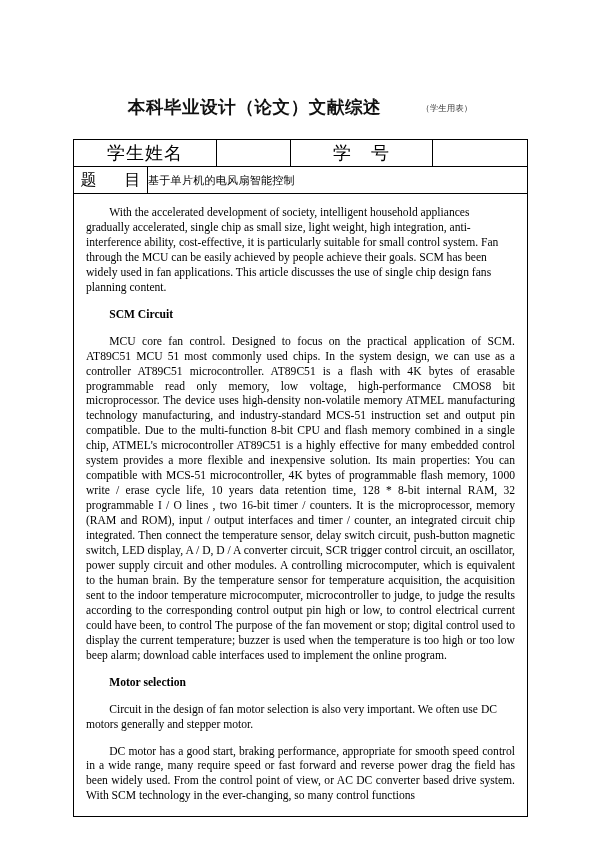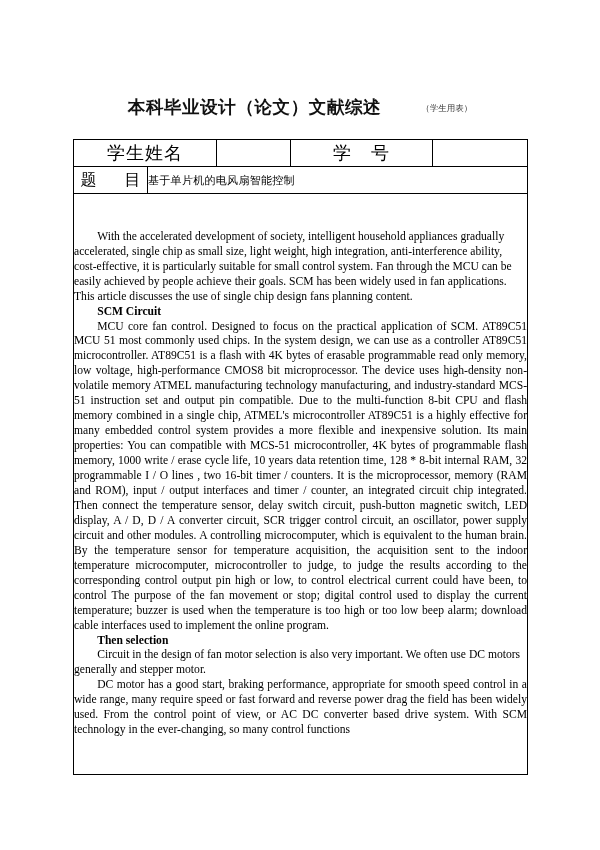--- a/index.html
+++ b/index.html
@@ -105,21 +105,21 @@
     height: 580px;
     vertical-align: top;
     padding: 4px 8px 4px 8px;
   }
   .body-inner {
     font-size: 11.6px;
     line-height: 14.95px;
     color: #000;
   }
   .body-inner p {
-    margin: 0;
+    margin: 12px;
     text-indent: 2em;
     text-align: justify;
     -webkit-hyphens: none;
     hyphens: none;
   }
   .body-inner p.ragged {
     text-align: left;
   }
   .body-inner p.heading {
     font-weight: bold;
@@ -155,21 +155,21 @@
       <tr>
         <td class="cell-label-wide">题　目</td>
         <td class="cell-subject" colspan="4">基于单片机的电风扇智能控制</td>
       </tr>
       <tr>
         <td class="cell-body" colspan="5">
           <div class="body-inner">
               <p class="ragged">With the accelerated development of society, intelligent household appliances gradually accelerated, single chip as small size, light weight, high integration, anti-interference ability, cost-effective, it is particularly suitable for small control system. Fan through the MCU can be easily achieved by people achieve their goals. SCM has been widely used in fan applications. This article discusses the use of single chip design fans planning content.</p>
               <p class="heading">SCM Circuit</p>
               <p class="">MCU core fan control. Designed to focus on the practical application of SCM. AT89C51 MCU 51 most commonly used chips. In the system design, we can use as a controller AT89C51 microcontroller. AT89C51 is a flash with 4K bytes of erasable programmable read only memory, low voltage, high-performance CMOS8 bit microprocessor. The device uses high-density non-volatile memory ATMEL manufacturing technology manufacturing, and industry-standard MCS-51 instruction set and output pin compatible. Due to the multi-function 8-bit CPU and flash memory combined in a single chip, ATMEL's microcontroller AT89C51 is a highly effective for many embedded control system provides a more flexible and inexpensive solution. Its main properties: You can compatible with MCS-51 microcontroller, 4K bytes of programmable flash memory, 1000 write / erase cycle life, 10 years data retention time, 128 * 8-bit internal RAM, 32 programmable I / O lines , two 16-bit timer / counters. It is the microprocessor, memory (RAM and ROM), input / output interfaces and timer / counter, an integrated circuit chip integrated. Then connect the temperature sensor, delay switch circuit, push-button magnetic switch, LED display, A / D, D / A converter circuit, SCR trigger control circuit, an oscillator, power supply circuit and other modules. A controlling microcomputer, which is equivalent to the human brain. By the temperature sensor for temperature acquisition, the acquisition sent to the indoor temperature microcomputer, microcontroller to judge, to judge the results according to the corresponding control output pin high or low, to control electrical current could have been, to control The purpose of the fan movement or stop; digital control used to display the current temperature; buzzer is used when the temperature is too high or too low beep alarm; download cable interfaces used to implement the online program.</p>
-              <p class="heading">Then selection</p>
+              <p class="heading">Motor selection</p>
               <p class="ragged">Circuit in the design of fan motor selection is also very important. We often use DC motors generally and stepper motor.</p>
               <p class="">DC motor has a good start, braking performance, appropriate for smooth speed control in a wide range, many require speed or fast forward and reverse power drag the field has been widely used. From the control point of view, or AC DC converter based drive system. With SCM technology in the ever-changing, so many control functions</p>
             </div>
         </td>
       </tr>
     </tbody>
   </table>
 
 </div>
 

